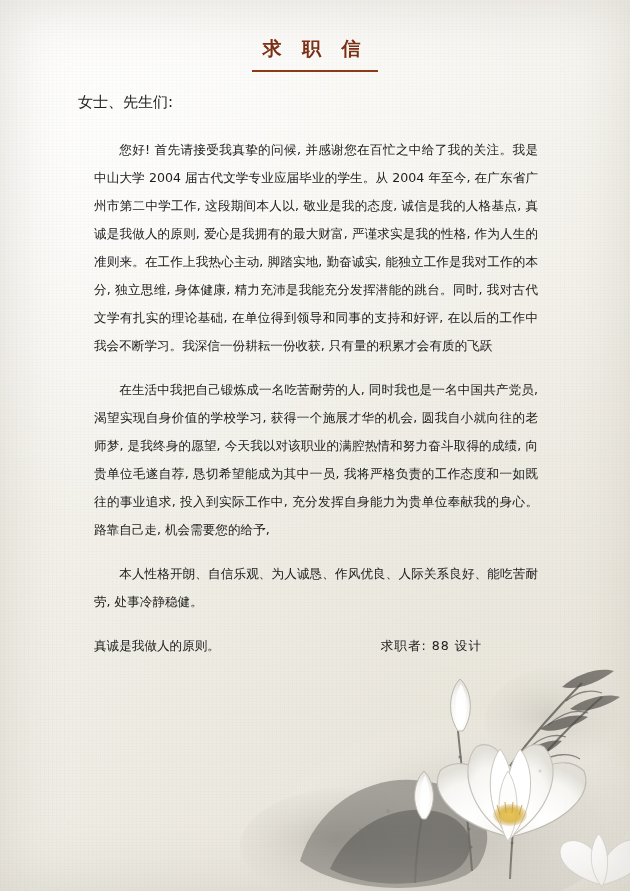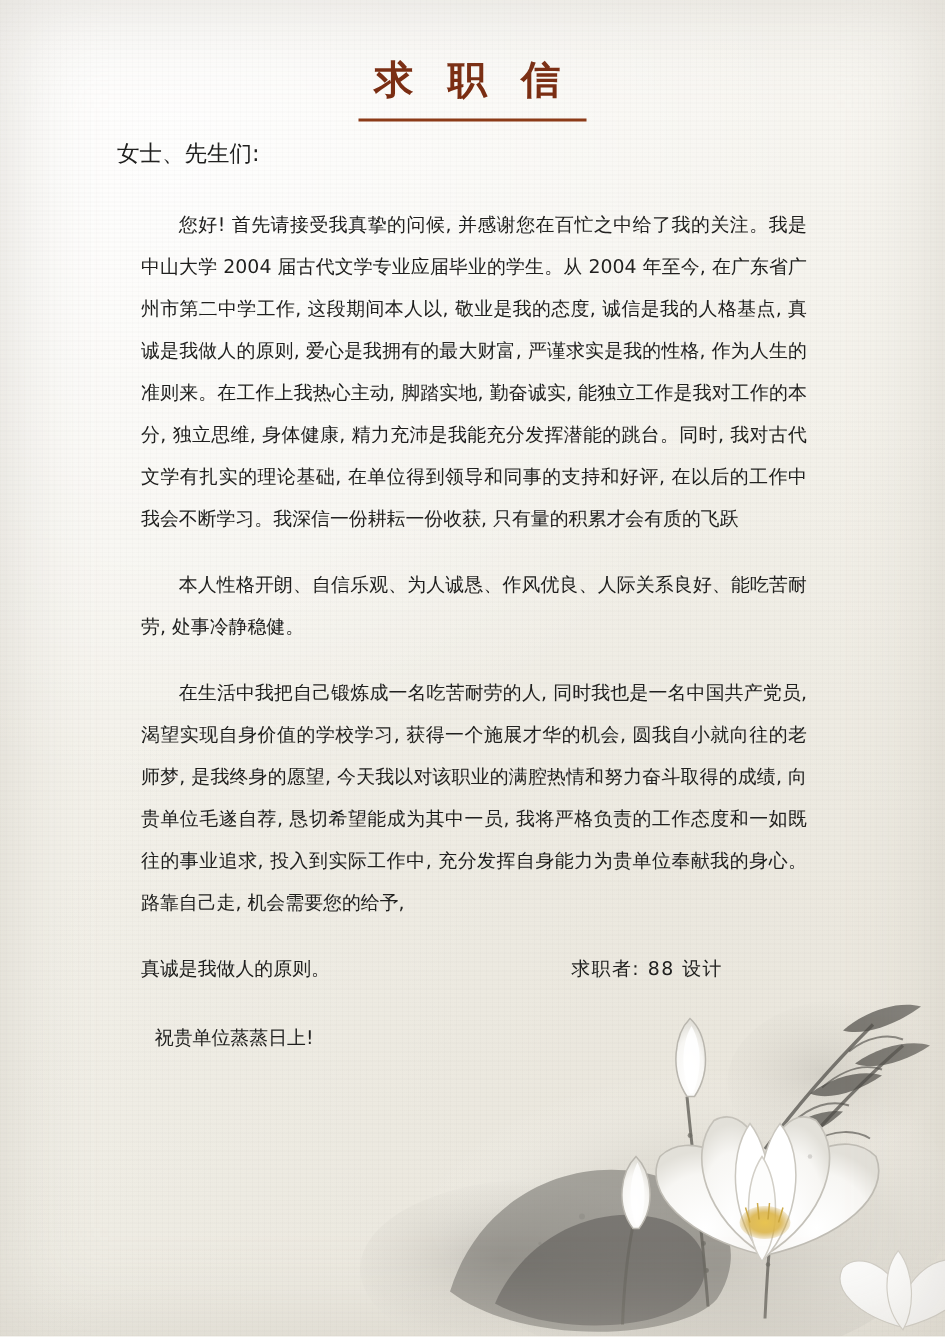--- a/index.html
+++ b/index.html
@@ -45,21 +45,21 @@
   .title-wrap {
     position: absolute;
     top: 36px;
     left: 0;
     width: 630px;
     text-align: center;
   }
   .title {
     display: inline-block;
     font-family: "DejaVu Sans", "Liberation Sans", sans-serif;
-    font-size: 26px;
+    font-size: 19px;
     font-weight: bold;
     letter-spacing: 7px;
     color: #7a2d12;
     padding: 0 10px 8px 10px;
     border-bottom: 2px solid #8c3b18;
   }
 
   
   .letter {
     position: absolute;
@@ -124,25 +124,24 @@
   <div class="grain"></div>
 
   <div class="title-wrap">
     <div class="title">求 职 信</div>
   </div>
 
   <div class="letter">
     <p class="salutation">女士、先生们:</p>
     <div class="gap-s"></div>
     <p class="para">您好! 首先请接受我真挚的问候, 并感谢您在百忙之中给了我的关注。我是中山大学 2004 届古代文学专业应届毕业的学生。从 2004 年至今, 在广东省广州市第二中学工作, 这段期间本人以, 敬业是我的态度, 诚信是我的人格基点, 真诚是我做人的原则, 爱心是我拥有的最大财富, 严谨求实是我的性格, 作为人生的准则来。在工作上我热心主动, 脚踏实地, 勤奋诚实, 能独立工作是我对工作的本分, 独立思维, 身体健康, 精力充沛是我能充分发挥潜能的跳台。同时, 我对古代文学有扎实的理论基础, 在单位得到领导和同事的支持和好评, 在以后的工作中我会不断学习。我深信一份耕耘一份收获, 只有量的积累才会有质的飞跃</p>
+    <p class="para">在生活中我把自己锻炼成一名吃苦耐劳的人, 同时我也是一名中国共产党员, 渴望实现自身价值的学校学习, 获得一个施展才华的机会, 圆我自小就向往的老师梦, 是我终身的愿望, 今天我以对该职业的满腔热情和努力奋斗取得的成绩, 向贵单位毛遂自荐, 恳切希望能成为其中一员, 我将严格负责的工作态度和一如既往的事业追求, 投入到实际工作中, 充分发挥自身能力为贵单位奉献我的身心。路靠自己走, 机会需要您的给予,</p>
     <p class="para">本人性格开朗、自信乐观、为人诚恳、作风优良、人际关系良好、能吃苦耐劳, 处事冷静稳健。</p>
-    <p class="para">在生活中我把自己锻炼成一名吃苦耐劳的人, 同时我也是一名中国共产党员, 渴望实现自身价值的学校学习, 获得一个施展才华的机会, 圆我自小就向往的老师梦, 是我终身的愿望, 今天我以对该职业的满腔热情和努力奋斗取得的成绩, 向贵单位毛遂自荐, 恳切希望能成为其中一员, 我将严格负责的工作态度和一如既往的事业追求, 投入到实际工作中, 充分发挥自身能力为贵单位奉献我的身心。路靠自己走, 机会需要您的给予,</p>
     <p class="para no-indent">真诚是我做人的原则。</p>
     <div class="gap-s"></div>
-    <p class="closing-line">祝贵单位蒸蒸日上!</p>
     <div class="gap-s"></div>
     <div class="gap-s"></div>
   </div>
 
   <div class="signature">求职者: 88 设计</div>
 
   <div class="artwork">
     <svg viewBox="0 0 420 330" xmlns="http://www.w3.org/2000/svg">
       <defs>
         <radialGradient id="washA" cx="55%" cy="70%" r="60%">

